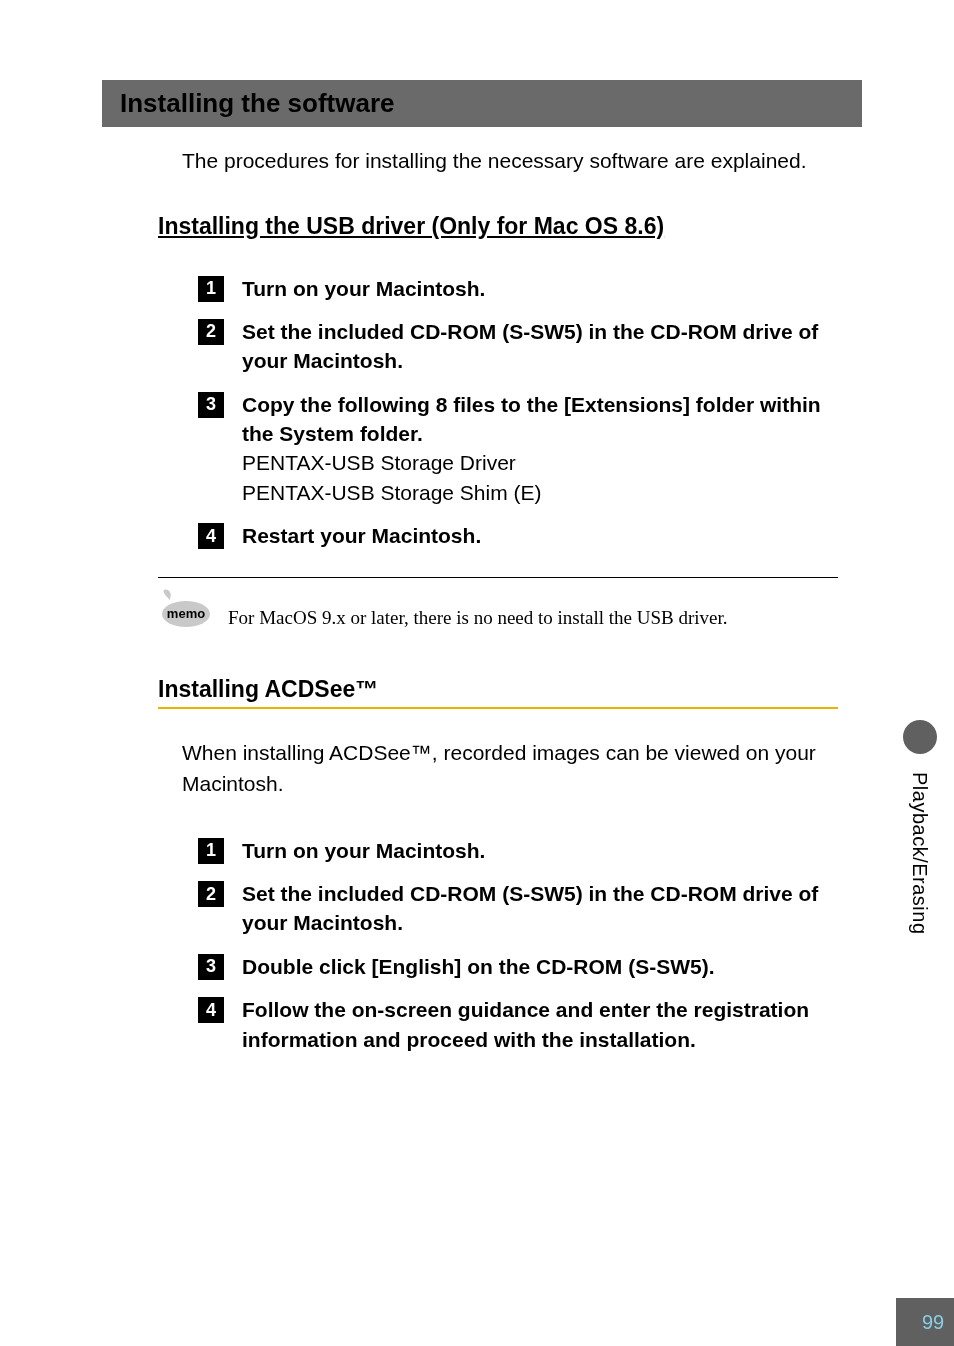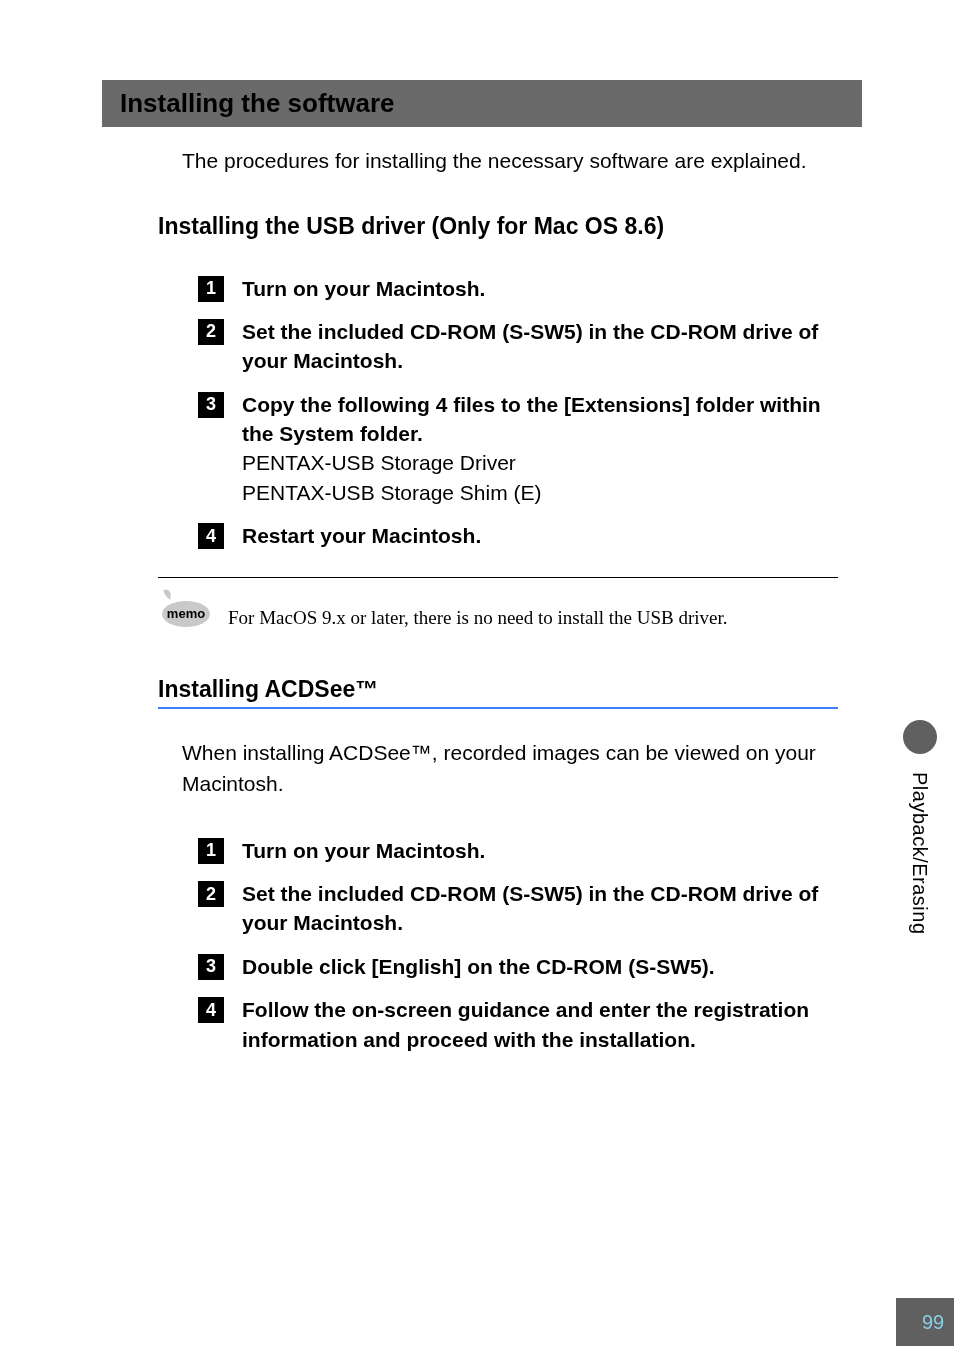--- a/index.html
+++ b/index.html
@@ -1,21 +1,21 @@
 <!DOCTYPE html>
 <html><head>
 <meta charset="utf-8">
 <style>
   * { margin: 0; padding: 0; box-sizing: border-box; }
   html, body { width: 954px; height: 1346px; background: #fff; font-family: Arial, Helvetica, sans-serif; color: #000; }
   .page { position: relative; width: 954px; height: 1346px; padding: 80px 92px 0 102px; }
   .section-title-bar { background: #6a6a6a; color: #000000; font-weight: bold; font-size: 26px; padding: 8px 18px; margin-bottom: 18px; }
   .body-text { font-size: 21px; line-height: 1.5; margin: 0 24px 36px 80px; }
-  .subsection-h { font-size: 23px; font-weight: bold; margin: 0 24px 34px 56px; }
-  .sub-under { font-size: 23px; font-weight: bold; border-bottom: 2px solid #3b82f6; padding-bottom: 4px; margin: 0 24px 28px 56px; }
+  .subsection-h { font-size: 23px; font-weight: bold; margin: 0 24px 34px 56px; text-decoration: underline; }
+  .sub-under { font-size: 23px; font-weight: bold; border-bottom: 2px solid #eab308; padding-bottom: 4px; margin: 0 24px 28px 56px; }
   .step { display: flex; align-items: flex-start; margin: 0 24px 14px 96px; }
   .stepnum { flex: 0 0 auto; width: 26px; height: 26px; background: #000; color: #fff; font-weight: bold; font-size: 18px; display: flex; align-items: center; justify-content: center; margin-right: 18px; margin-top: 2px; }
   .steptext { font-size: 21px; line-height: 1.4; font-weight: bold; }
   .stepdesc { font-weight: normal; }
   .memo-row { display: flex; align-items: flex-end; margin: 26px 24px 44px 56px; border-top: 1px solid #000; padding-top: 10px; }
   .memo-icon { flex: 0 0 auto; width: 60px; margin-right: 10px; margin-top: -4px; }
   .memo-text { font-size: 19px; line-height: 1.4; font-family: Liberation Serif, serif; }
   .side-tab { position: absolute; right: 0; top: 720px; width: 58px; height: 380px; }
   .tab-circle { width: 34px; height: 34px; border-radius: 50%; background: #606060; margin-left: 7px; margin-bottom: 18px; }
   .tab-label { writing-mode: vertical-rl; font-size: 20px; letter-spacing: 0.5px; margin-left: 12px; }
@@ -42,21 +42,21 @@
   </div>
   <div class="step">
     <div class="stepnum">2</div>
     <div class="steptext">
       <span>Set the included CD-ROM (S-SW5) in the CD-ROM drive of your Macintosh.</span>
     </div>
   </div>
   <div class="step">
     <div class="stepnum">3</div>
     <div class="steptext">
-      <span>Copy the following 4 files to the [Extensions] folder within the System folder.</span><br>
+      <span>Copy the following 8 files to the [Extensions] folder within the System folder.</span><br>
       <span class="stepdesc" style="white-space: pre-line;">PENTAX-USB Storage Driver
 PENTAX-USB Storage Shim (E)</span>
     </div>
   </div>
   <div class="step">
     <div class="stepnum">4</div>
     <div class="steptext">
       <span>Restart your Macintosh.</span>
     </div>
   </div>

